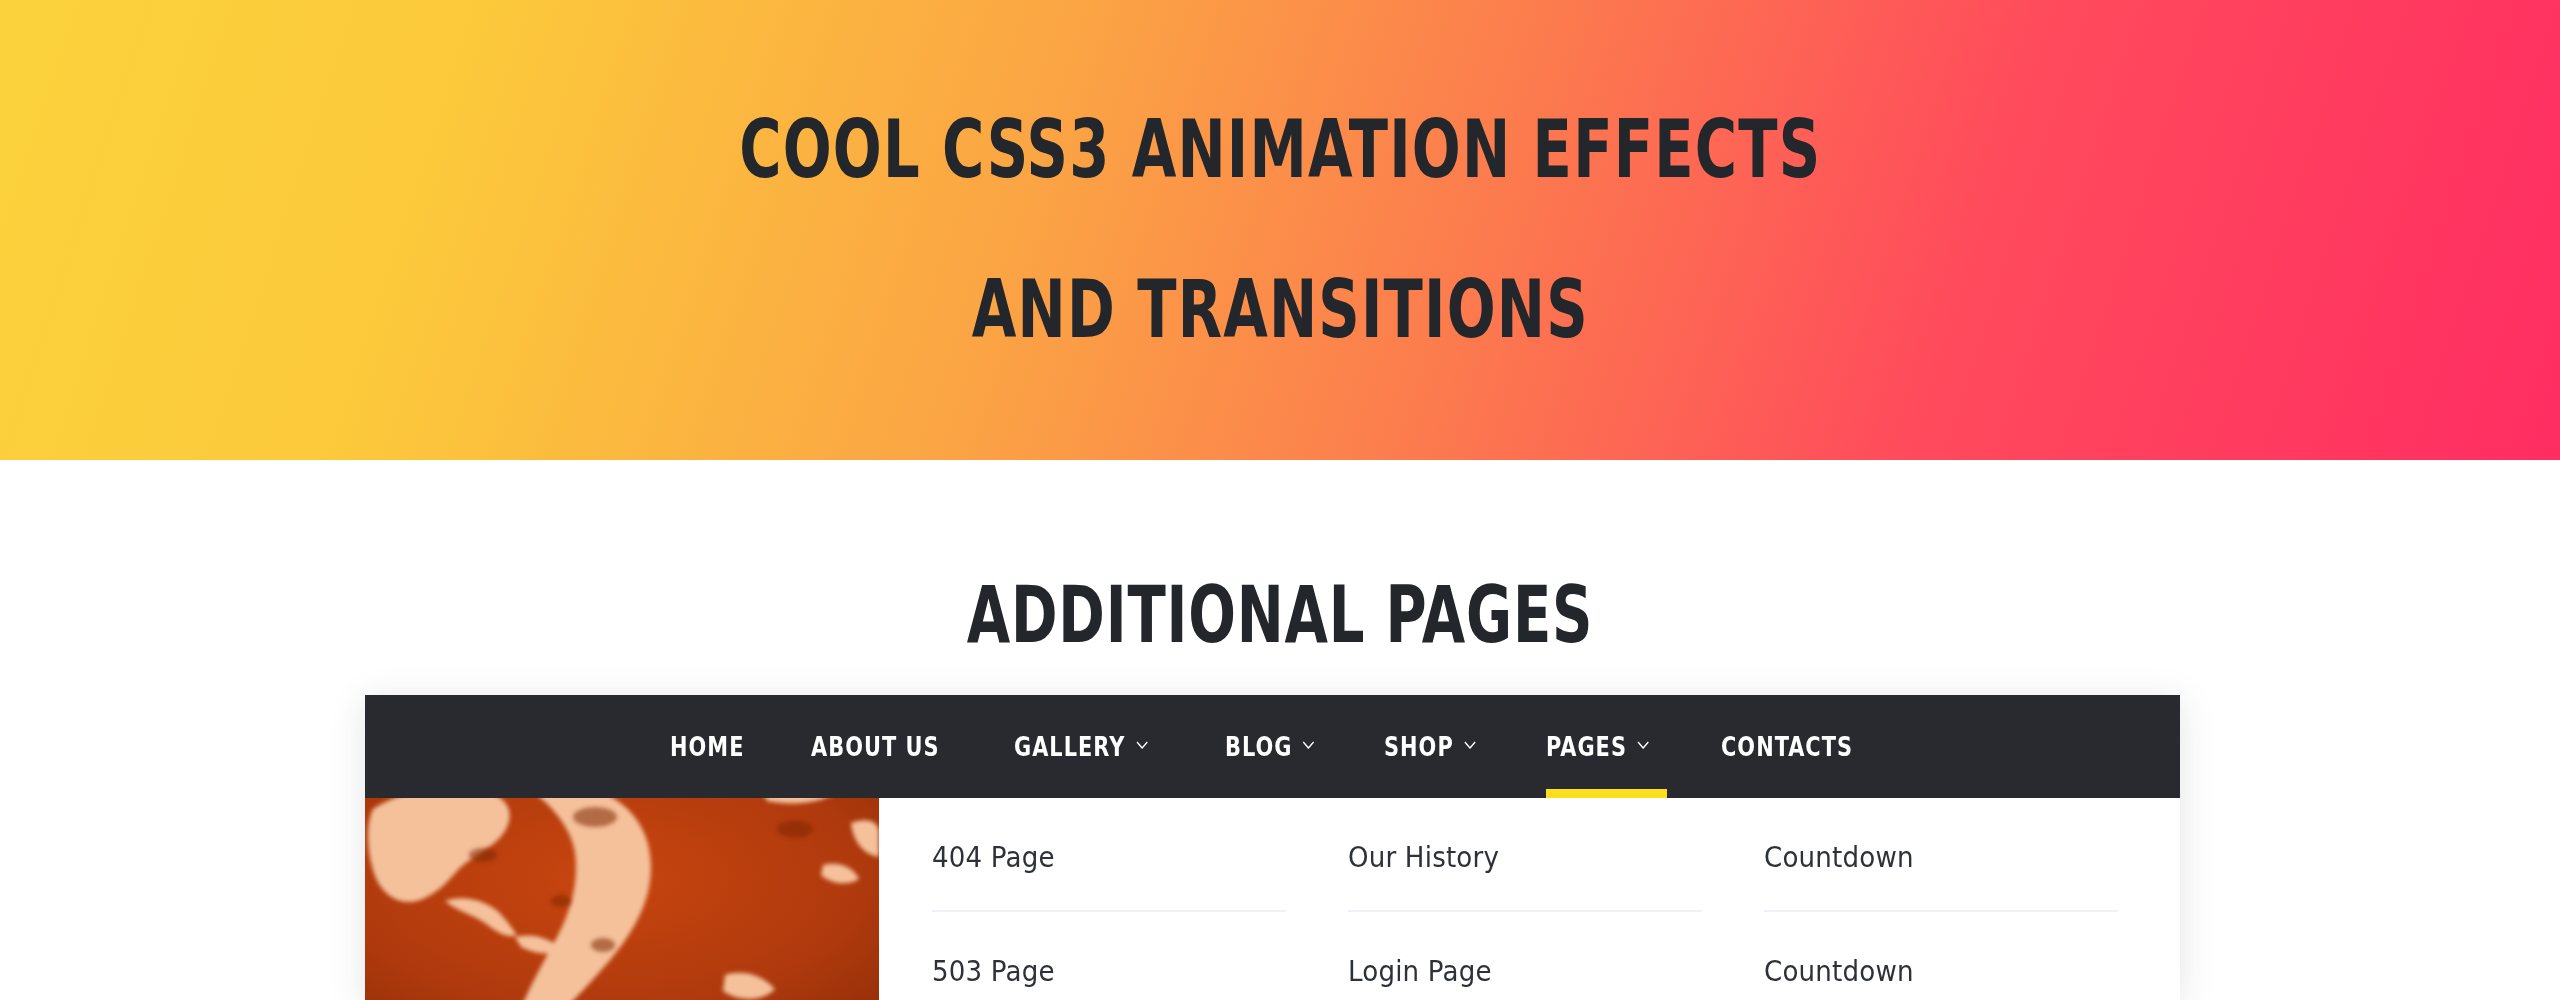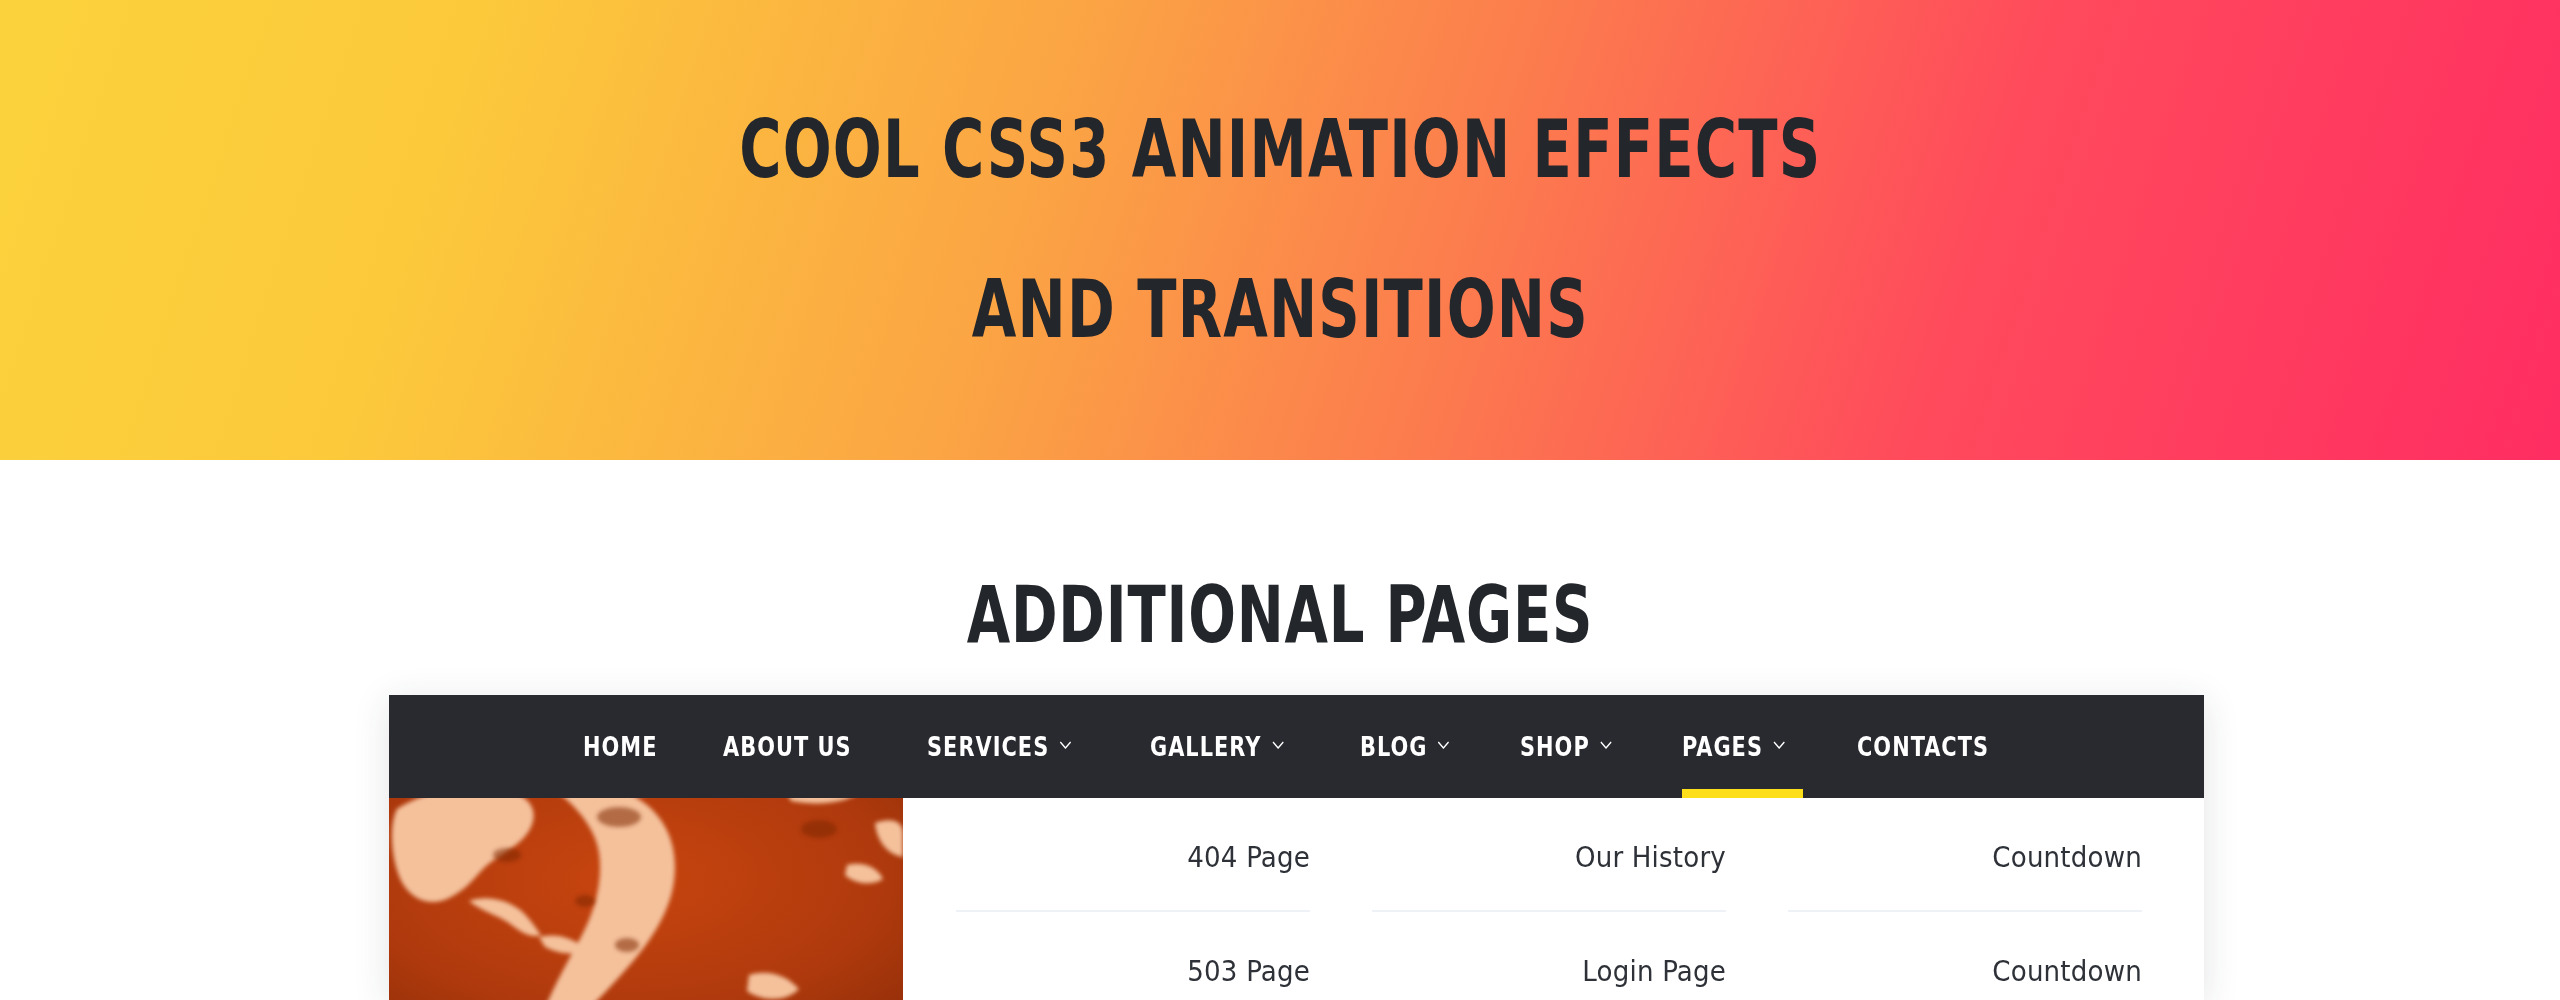--- a/index.html
+++ b/index.html
@@ -50,21 +50,20 @@
     transform-origin:center center;
   }
 
   
   .card{
     position:absolute;
     left:365px; top:695px;
     width:1815px;
     background:#86efac;
     box-shadow:0 6px 34px rgba(40,45,60,0.13);
-    margin-left:24px;
   }
 
   
   .navbar{
     background:#282A30;
     height:103px;
     display:flex;
     align-items:center;
     justify-content:center;
     position:relative;
@@ -119,21 +118,20 @@
   }
   .mega-thumb svg{ position:absolute; inset:0; width:100%; height:100%; }
   .mega-cols{
     flex:1 1 auto;
     display:flex;
     padding:0 0 0 53px;
   }
   .mega-col{
     flex:1 1 0;
     padding-right:62px;
-    text-align:right;
   }
   .mega-link{
     display:block;
     font-family:"DejaVu Sans Condensed","Liberation Sans Narrow","Liberation Sans", sans-serif;
     font-weight:400;
     font-size:29px;
     color:#2E3238;
     letter-spacing:0.2px;
     padding:42px 0 36px 0;
     border-bottom:2px solid #EEF2F7;
@@ -166,30 +164,20 @@
             <span>HOME</span>
           </span>
       </li>
 
       <li class="nav-item">
         <span class="nav-link">
             <span>ABOUT US</span>
           </span>
       </li>
 
-      <li class="nav-item">
-        <span class="nav-link">
-          <span>SERVICES</span>
-          <span class="caret">
-              <svg viewBox="0 0 16 16">
-                <path d="M2.5 5.5 L8 11 L13.5 5.5" fill="none" stroke="#ffffff" stroke-width="1.7" stroke-linecap="round" stroke-linejoin="round"></path>
-              </svg>
-            </span>
-        </span>
-      </li>
 
       <li class="nav-item">
         <span class="nav-link">
           <span>GALLERY</span>
           <span class="caret">
               <svg viewBox="0 0 16 16">
                 <path d="M2.5 5.5 L8 11 L13.5 5.5" fill="none" stroke="#ffffff" stroke-width="1.7" stroke-linecap="round" stroke-linejoin="round"></path>
               </svg>
             </span>
         </span>

